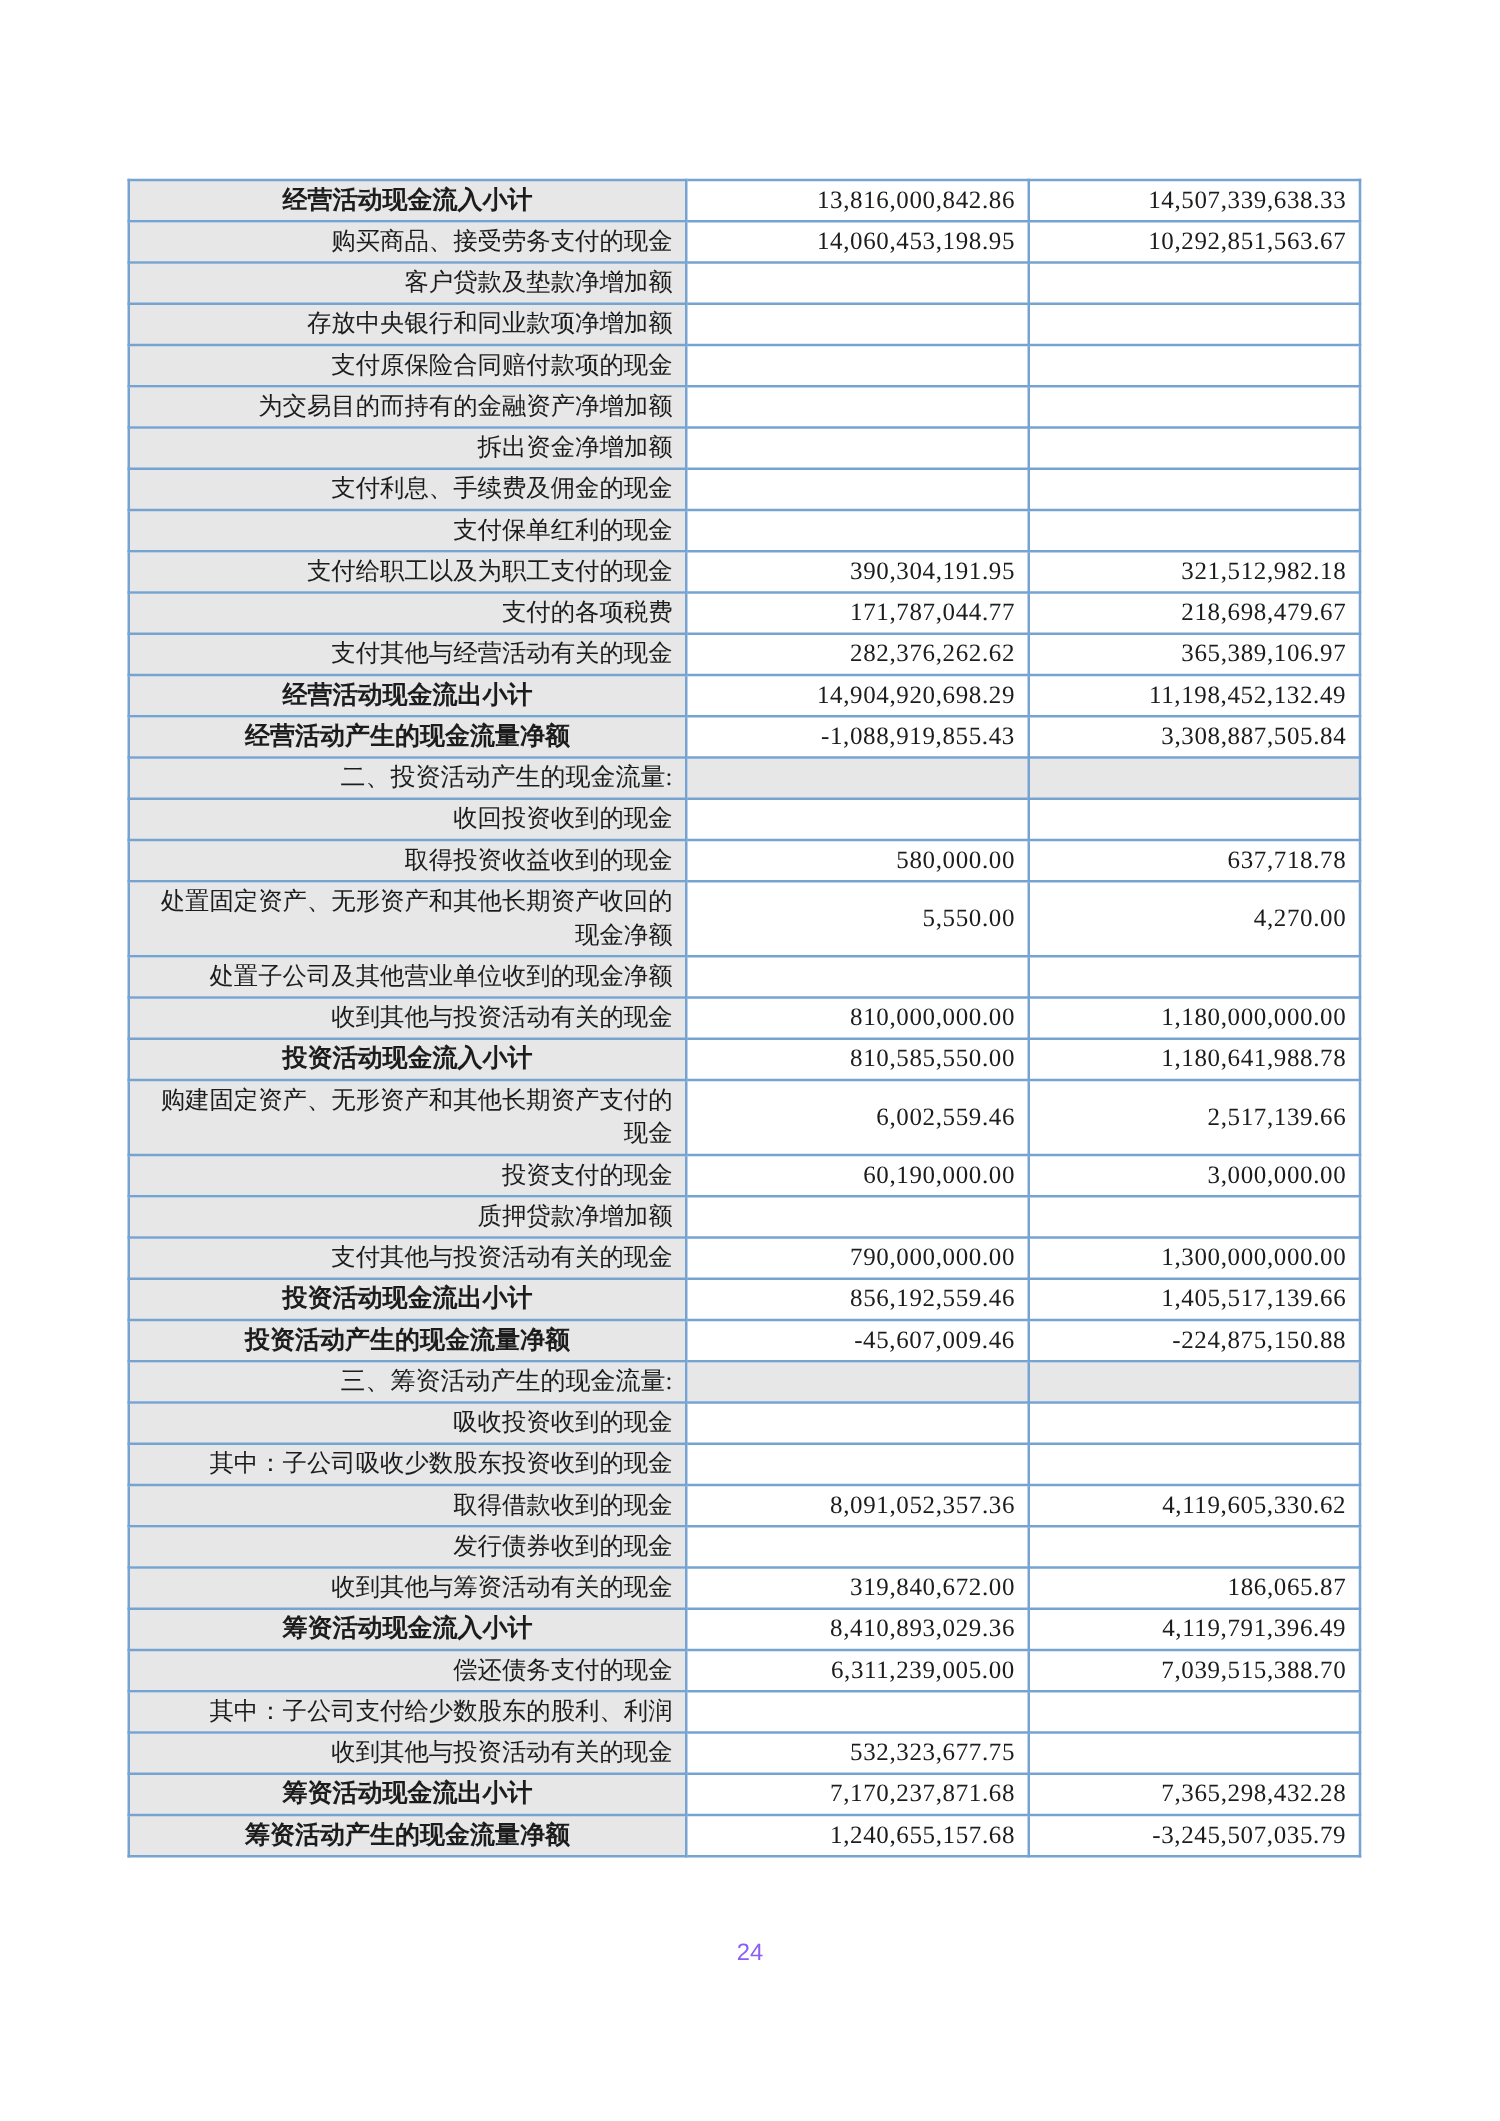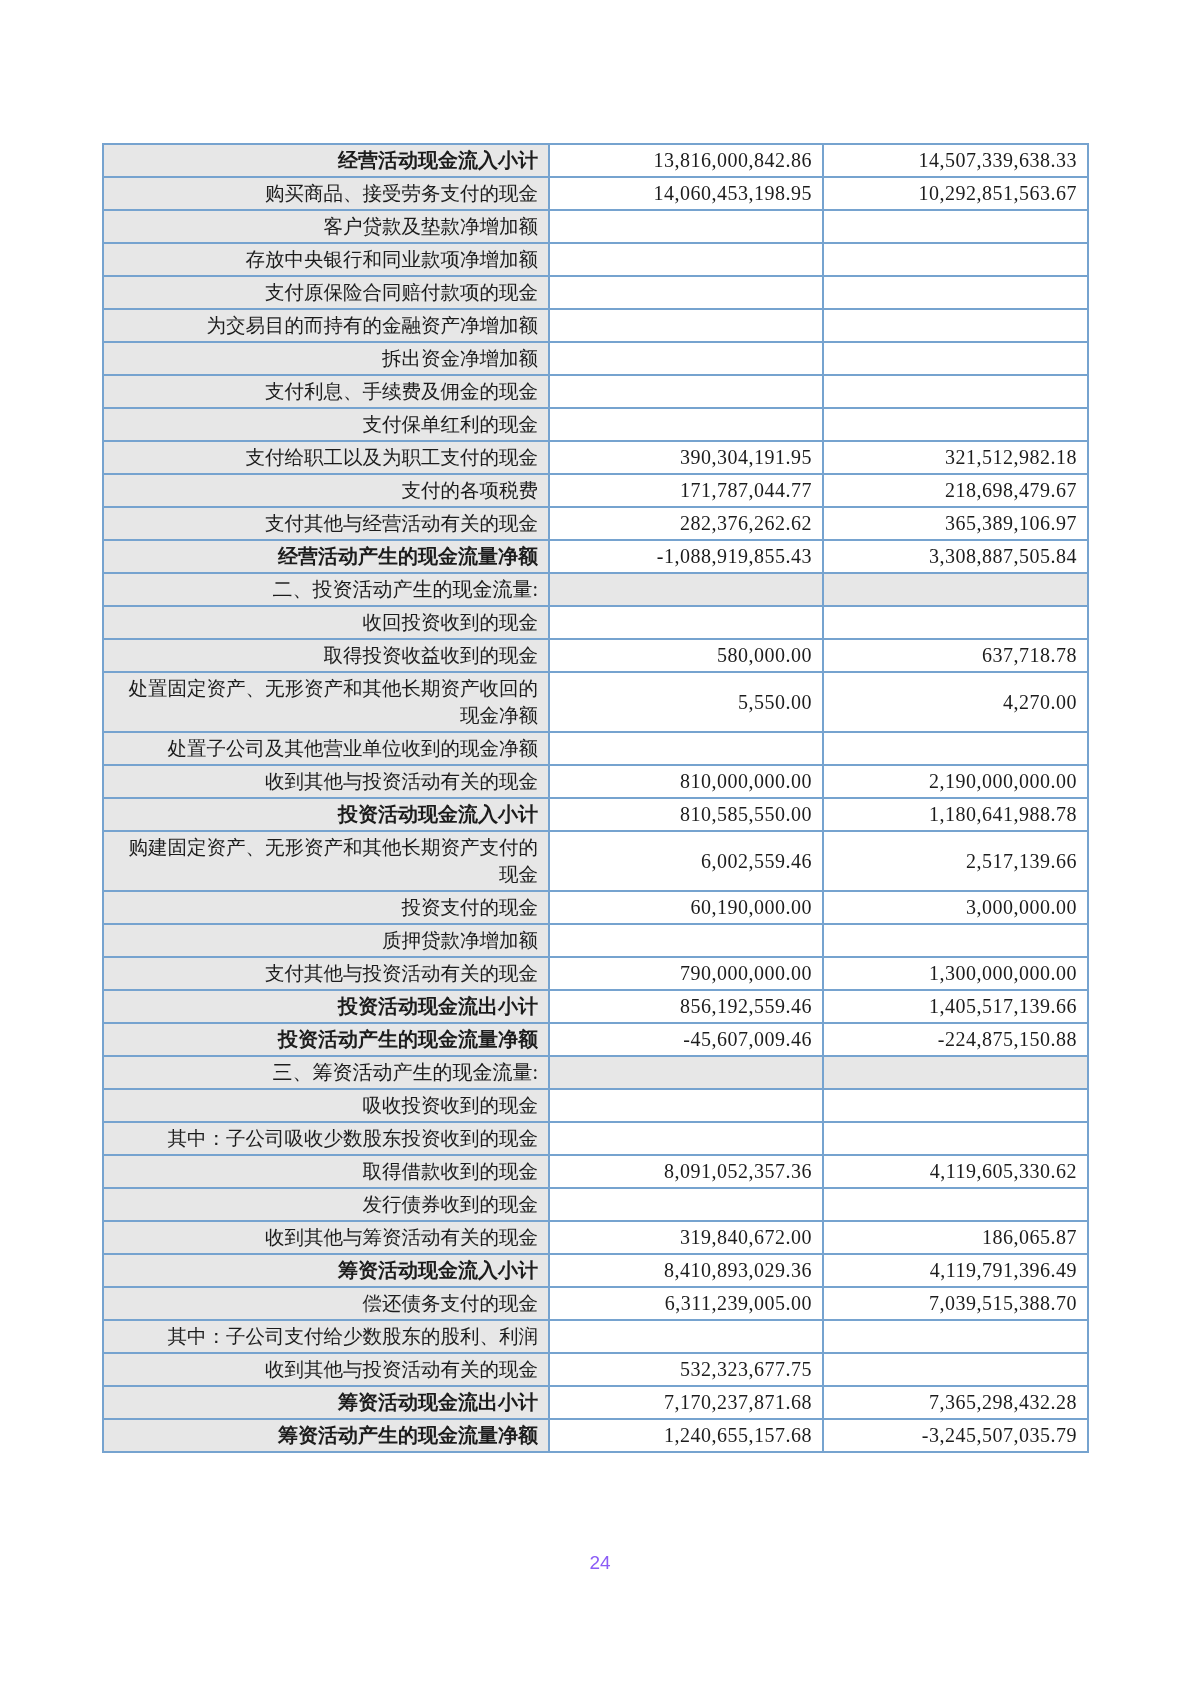--- a/index.html
+++ b/index.html
@@ -45,21 +45,21 @@
   td.c-val{
     background:#ffffff;
     padding:2px 10px;
     font-size:20px;
     letter-spacing:0.5px;
     text-align:right;
     white-space:nowrap;
   }
   tr.t-subtotal td.c-label{
     font-weight:bold;
-    text-align:right;
+    text-align:center;
     font-size:20px;
   }
   tr.t-section td.c-label{
     font-weight:normal;
     font-size:20px;
   }
   tr.t-section td.c-val{
     background:var(--row-gray);
   }
   .page-number{
@@ -138,20 +138,25 @@
           <td class="c-label">支付的各项税费</td>
           <td class="c-val">171,787,044.77</td>
           <td class="c-val">218,698,479.67</td>
         </tr>
         <tr class="row t-item">
           <td class="c-label">支付其他与经营活动有关的现金</td>
           <td class="c-val">282,376,262.62</td>
           <td class="c-val">365,389,106.97</td>
         </tr>
         <tr class="row t-subtotal">
+          <td class="c-label">经营活动现金流出小计</td>
+          <td class="c-val">14,904,920,698.29</td>
+          <td class="c-val">11,198,452,132.49</td>
+        </tr>
+        <tr class="row t-subtotal">
           <td class="c-label">经营活动产生的现金流量净额</td>
           <td class="c-val">-1,088,919,855.43</td>
           <td class="c-val">3,308,887,505.84</td>
         </tr>
         <tr class="row t-section">
           <td class="c-label">二、投资活动产生的现金流量:</td>
           <td class="c-val"></td>
           <td class="c-val"></td>
         </tr>
         <tr class="row t-item">
@@ -170,21 +175,21 @@
           <td class="c-val">4,270.00</td>
         </tr>
         <tr class="row t-item">
           <td class="c-label">处置子公司及其他营业单位收到的现金净额</td>
           <td class="c-val"></td>
           <td class="c-val"></td>
         </tr>
         <tr class="row t-item">
           <td class="c-label">收到其他与投资活动有关的现金</td>
           <td class="c-val">810,000,000.00</td>
-          <td class="c-val">2,190,000,000.00</td>
+          <td class="c-val">1,180,000,000.00</td>
         </tr>
         <tr class="row t-subtotal">
           <td class="c-label">投资活动现金流入小计</td>
           <td class="c-val">810,585,550.00</td>
           <td class="c-val">1,180,641,988.78</td>
         </tr>
         <tr class="row t-item">
           <td class="c-label">购建固定资产、无形资产和其他长期资产支付的现金</td>
           <td class="c-val">6,002,559.46</td>
           <td class="c-val">2,517,139.66</td>

